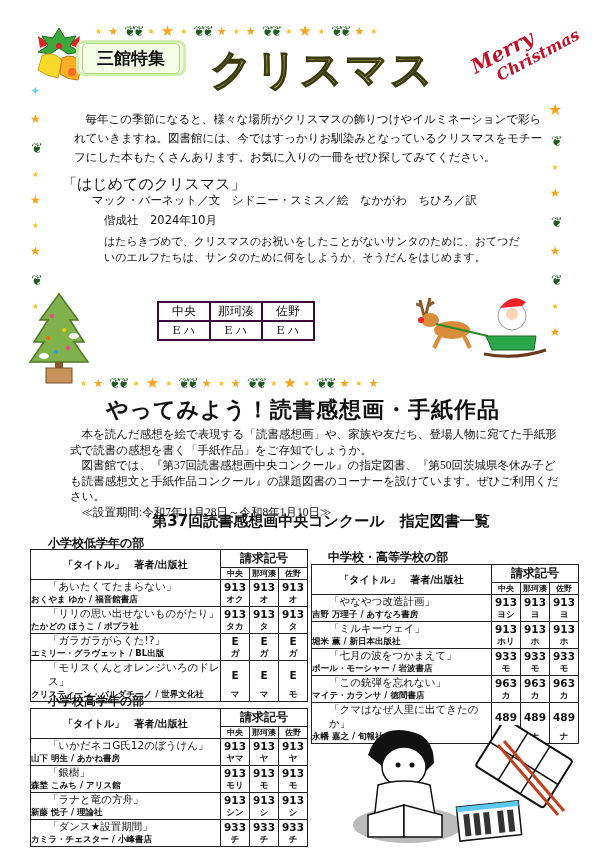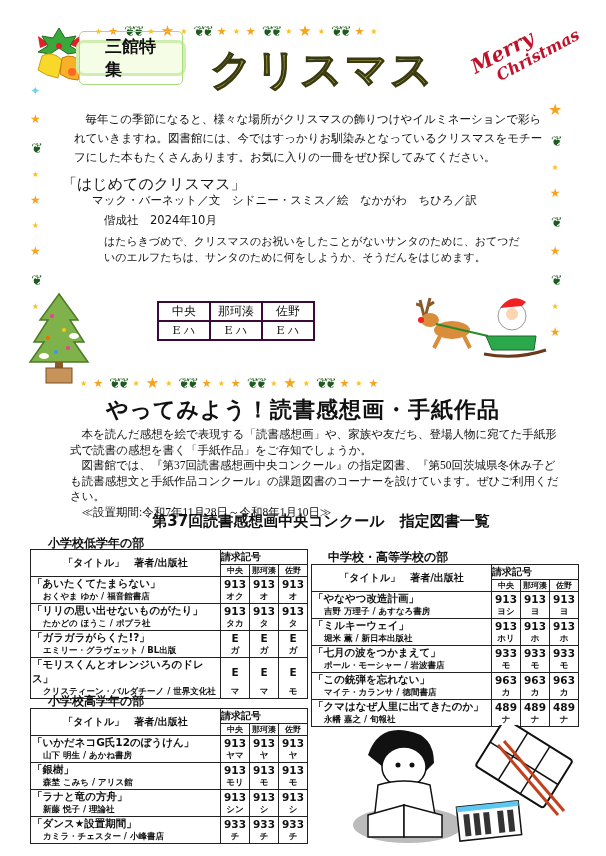--- a/index.html
+++ b/index.html
@@ -9,21 +9,21 @@
     
     .garland { position: absolute; height: 22px; display: flex; align-items: center; gap: 6px; font-size: 11px; white-space: nowrap; overflow: hidden; }
     .star-o { color: #f7a41c; }
     .star-y { color: #f8c020; font-size: 8px; }
     .holly { color: #1e5b1e; font-size: 14px; font-weight: bold; letter-spacing: -3px; }
     .side-deco { position: absolute; display: flex; flex-direction: column; align-items: center; gap: 14px; font-size: 12px; }
 
     
     .bell-deco { position: absolute; left: 28px; top: 26px; width: 62px; height: 58px; }
     .badge { position: absolute; left: 76px; top: 40px; width: 110px; height: 36px; border: 3px solid #cfeeb0; background: #f6fde6; border-radius: 8px; display: flex; align-items: center; justify-content: center; font-weight: bold; font-size: 17px; }
-    .badge-inner { border: 1px solid #a9dd7c; border-radius: 5px; padding: 3px 25px; }
+    .badge-inner { border: 1px solid #a9dd7c; border-radius: 5px; padding: 3px 14px; }
     .main-title { position: absolute; left: 210px; top: 42px; font-size: 42px; font-weight: bold; color: #b8b050; -webkit-text-stroke: 1.2px #3a3a10; letter-spacing: 2px; }
     .merry { position: absolute; left: 470px; top: 30px; color: #c0122a; font-family: "DejaVu Serif", serif; font-style: italic; font-weight: bold; transform: rotate(-28deg); line-height: 1.1; }
     .merry .m1 { font-size: 20px; }
     .merry .m2 { font-size: 16px; padding-left: 18px; }
 
     .intro { position: absolute; left: 74px; top: 110px; width: 470px; font-size: 11.5px; line-height: 19px; text-indent: 1em; }
 
     .book-title { position: absolute; left: 62px; top: 175px; font-size: 15px; }
     .book-author { position: absolute; left: 92px; top: 193px; font-size: 11.5px; word-spacing: 6px; }
     .book-pub { position: absolute; left: 104px; top: 213px; font-size: 11.5px; }
@@ -40,24 +40,24 @@
     .section2-title { position: absolute; left: 0; width: 606px; top: 395px; text-align: center; font-size: 22px; font-weight: bold; letter-spacing: 1px; }
     .section2-body { position: absolute; left: 70px; top: 427px; width: 490px; font-size: 11.5px; line-height: 15.5px; font-family: Liberation Serif, serif; }
     .section2-body p { text-indent: 1em; }
 
     .list-title { position: absolute; left: 0; width: 606px; top: 512px; text-align: center; font-size: 15px; font-weight: bold; padding-left: 36px; }
 
     .cat-title { position: absolute; font-size: 12px; font-weight: bold; }
     .booklist { position: absolute; border-collapse: collapse; font-size: 9.5px; font-weight: bold; }
     .booklist td { border: 1px solid #222; }
     .booklist .h-title { text-align: center; font-size: 10px; }
-    .booklist .h-grp { font-size: 10px; height: 12px; }
+    .booklist .h-grp { text-align: center; font-size: 12px; height: 12px; }
     .booklist .h-lib { text-align: center; font-size: 8px; height: 12px; width: 29px; }
-    .booklist .b-title { font-size: 10.5px; padding-left: 1px; border-bottom: none; height: 14px; font-weight: bold; }
-    .booklist .b-auth { font-size: 8.5px; padding-left: 12px; border-top: none; height: 12px; }
+    .booklist .b-title { font-size: 10.5px; padding-left: 17px; border-bottom: none; height: 14px; font-weight: normal; }
+    .booklist .b-auth { font-size: 8.5px; border-top: none; height: 12px; }
     .booklist .c-num { text-align: center; font-size: 10.5px; border-bottom: none; height: 14px; }
     .booklist .c-kana { text-align: center; font-size: 8.5px; border-top: none; height: 12px; }
 
     .illustration { position: absolute; left: 348px; top: 725px; width: 230px; height: 120px; }
   </style>
 </head>
 <body>
 
 <div class="garland" style="left:95px; top:20px; width:430px;">
   <span class="star-y">★</span>

